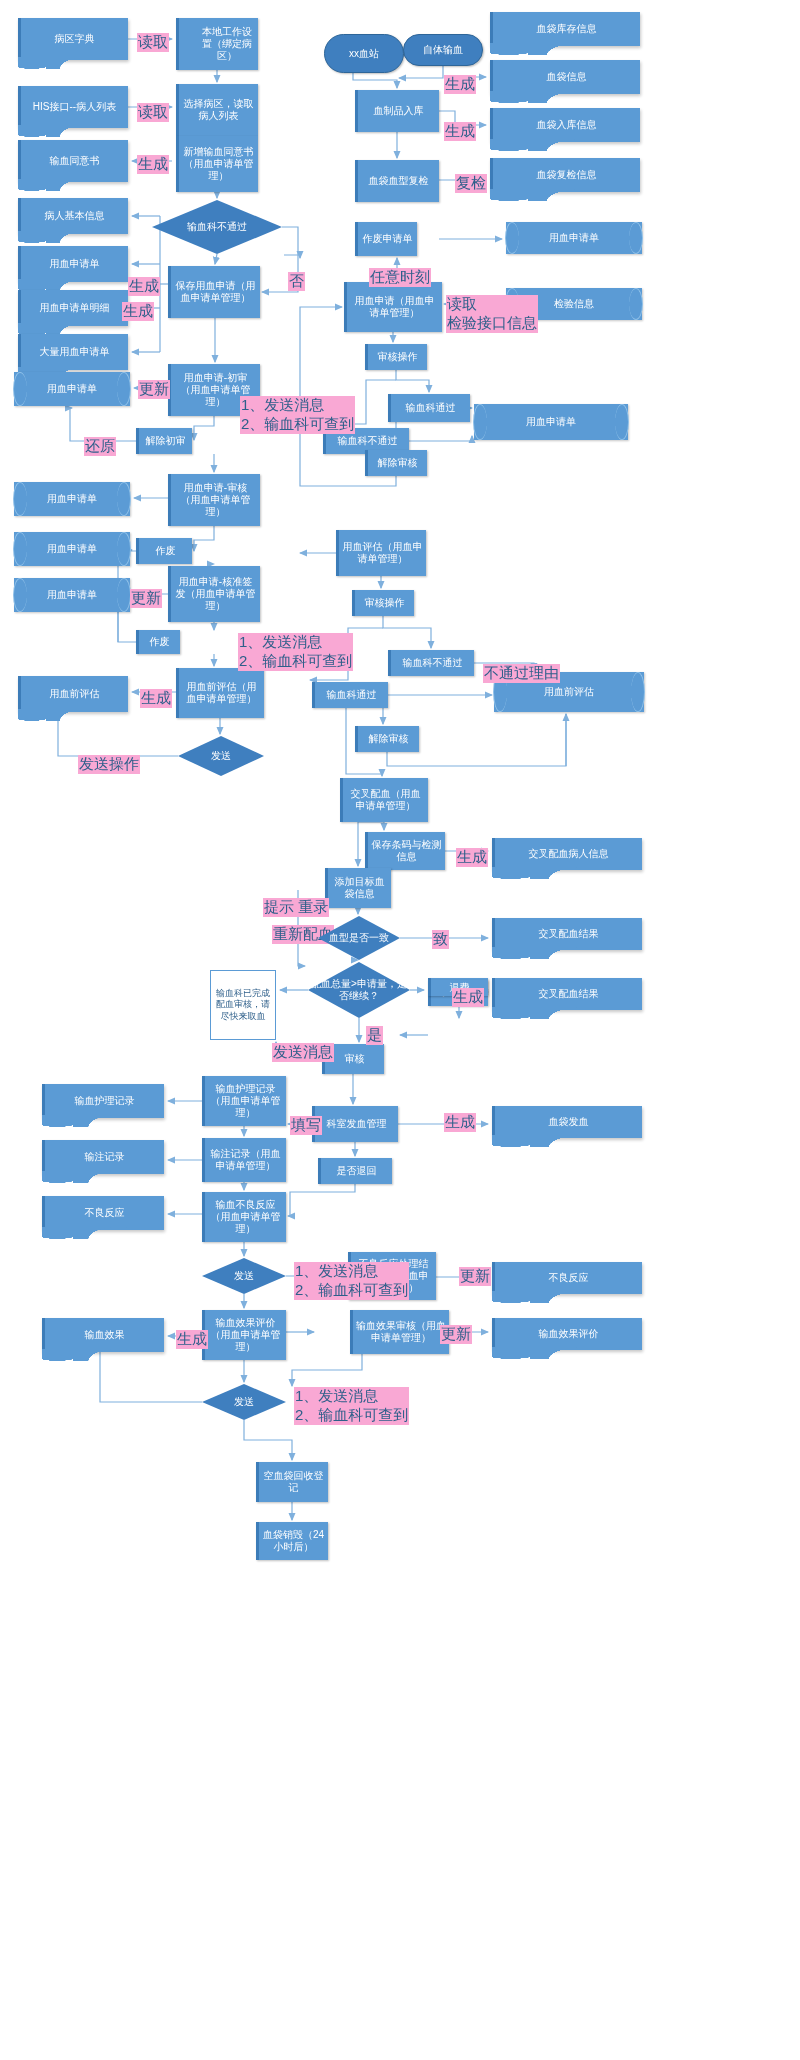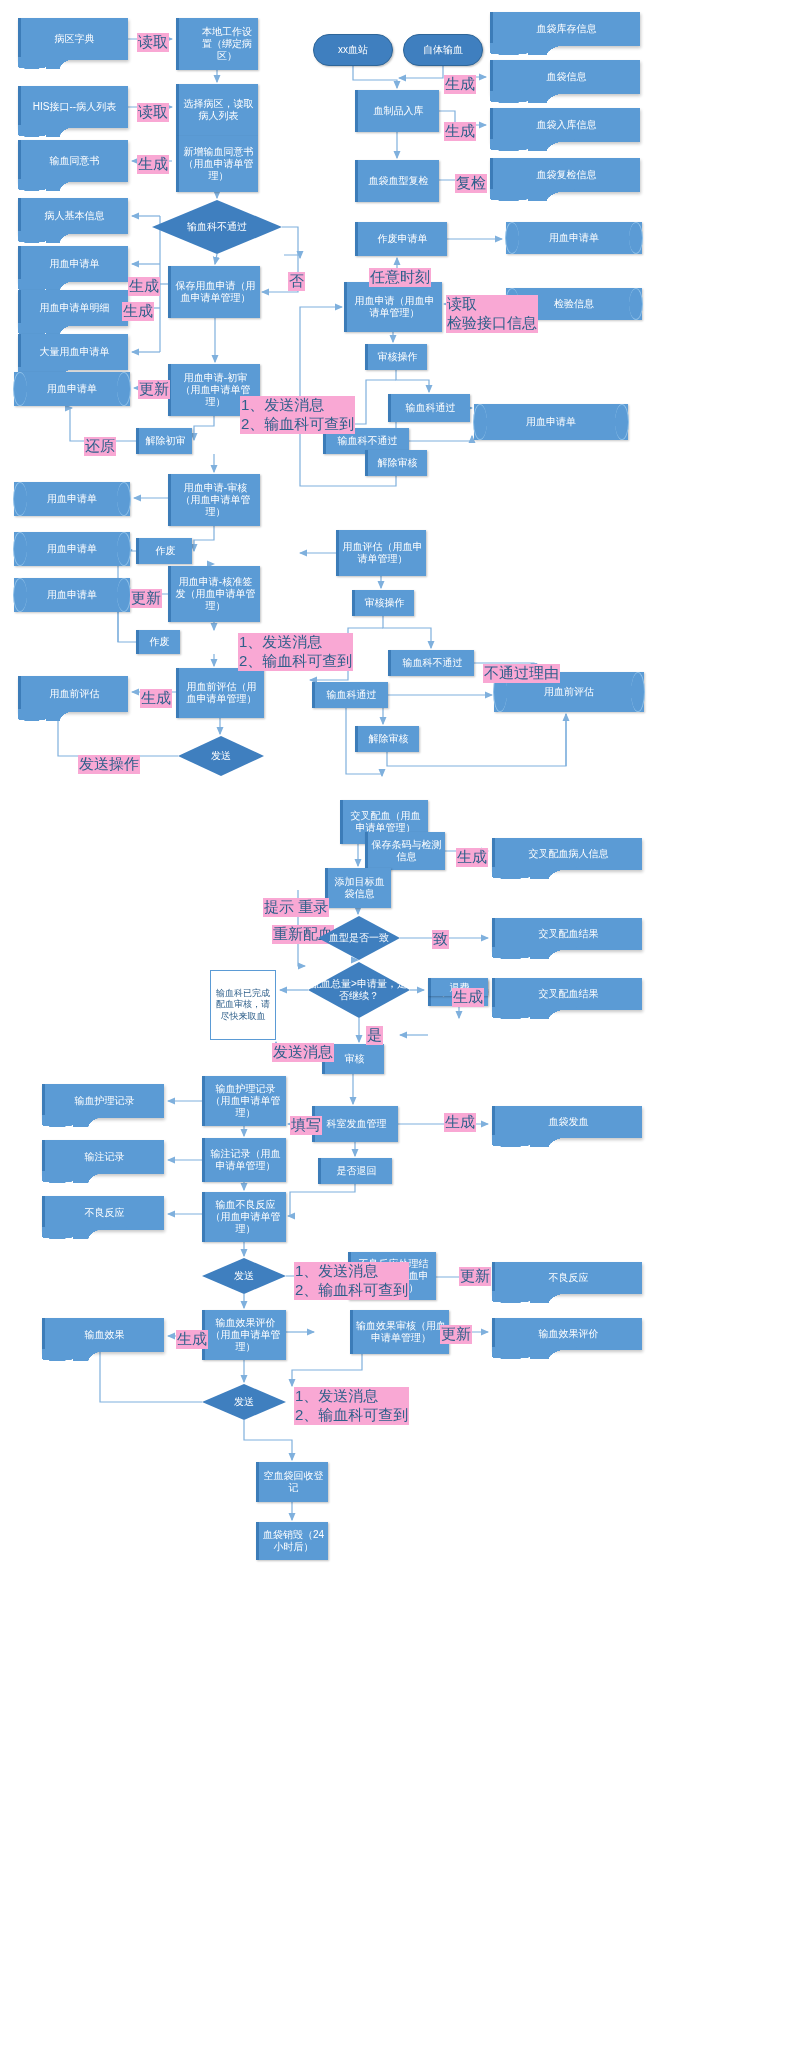--- a/index.html
+++ b/index.html
@@ -276,21 +276,21 @@
       </div>
       <div class="node doc" style="left: 18px; top: 676px; width: 110px; height: 36px; position: absolute;">
         <span>用血前评估</span>
       </div>
       <div class="node proc" style="left: 176px; top: 668px; width: 88px; height: 50px; position: absolute;">
         <span>用血前评估（用血申请单管理）</span>
       </div>
       <div class="node decision" style="left: 178px; top: 736px; width: 86px; height: 40px; position: absolute;">
         <div class="dlabel">发送</div>
       </div>
-      <div class="node term" style="left: 313px; top: 34px; width: 80px; height: 32px; position: absolute;">
+      <div class="node term" style="left: 324px; top: 34px; width: 80px; height: 39px; position: absolute;">
         <span>xx血站</span>
       </div>
       <div class="node term" style="left: 403px; top: 34px; width: 80px; height: 32px; position: absolute;">
         <span>自体输血</span>
       </div>
       <div class="node doc" style="left: 490px; top: 12px; width: 150px; height: 34px; position: absolute;">
         <span>血袋库存信息</span>
       </div>
       <div class="node doc" style="left: 490px; top: 60px; width: 150px; height: 34px; position: absolute;">
         <span>血袋信息</span>
@@ -300,21 +300,21 @@
       </div>
       <div class="node doc" style="left: 490px; top: 108px; width: 150px; height: 34px; position: absolute;">
         <span>血袋入库信息</span>
       </div>
       <div class="node proc" style="left: 355px; top: 160px; width: 84px; height: 42px; position: absolute;">
         <span>血袋血型复检</span>
       </div>
       <div class="node doc" style="left: 490px; top: 158px; width: 150px; height: 34px; position: absolute;">
         <span>血袋复检信息</span>
       </div>
-      <div class="node proc" style="left: 355px; top: 222px; width: 92px; height: 34px; position: absolute;">
+      <div class="node proc" style="left: 355px; top: 222px; width: 62px; height: 34px; position: absolute;">
         <span>作废申请单</span>
       </div>
       <div class="node db" style="left: 506px; top: 222px; width: 136px; height: 32px; position: absolute;">
         <span class="dblabel">用血申请单</span>
       </div>
       <div class="node proc" style="left: 344px; top: 282px; width: 98px; height: 50px; position: absolute;">
         <span>用血申请（用血申请单管理）</span>
       </div>
       <div class="node db" style="left: 506px; top: 288px; width: 136px; height: 32px; position: absolute;">
         <span class="dblabel">检验信息</span>
@@ -345,21 +345,21 @@
       </div>
       <div class="node proc" style="left: 312px; top: 682px; width: 76px; height: 26px; position: absolute;">
         <span>输血科通过</span>
       </div>
       <div class="node db" style="left: 494px; top: 672px; width: 150px; height: 40px; position: absolute;">
         <span class="dblabel">用血前评估</span>
       </div>
       <div class="node proc" style="left: 355px; top: 726px; width: 64px; height: 26px; position: absolute;">
         <span>解除审核</span>
       </div>
-      <div class="node proc" style="left: 340px; top: 778px; width: 88px; height: 44px; position: absolute; margin-top: 22px;">
+      <div class="node proc" style="left: 340px; top: 778px; width: 88px; height: 44px; position: absolute;">
         <span>交叉配血（用血申请单管理）</span>
       </div>
       <div class="node proc" style="left: 365px; top: 832px; width: 80px; height: 38px; position: absolute;">
         <span>保存条码与检测信息</span>
       </div>
       <div class="node doc" style="left: 492px; top: 838px; width: 150px; height: 32px; position: absolute;">
         <span>交叉配血病人信息</span>
       </div>
       <div class="node proc" style="left: 325px; top: 868px; width: 66px; height: 40px; position: absolute;">
         <span>添加目标血袋信息</span>

